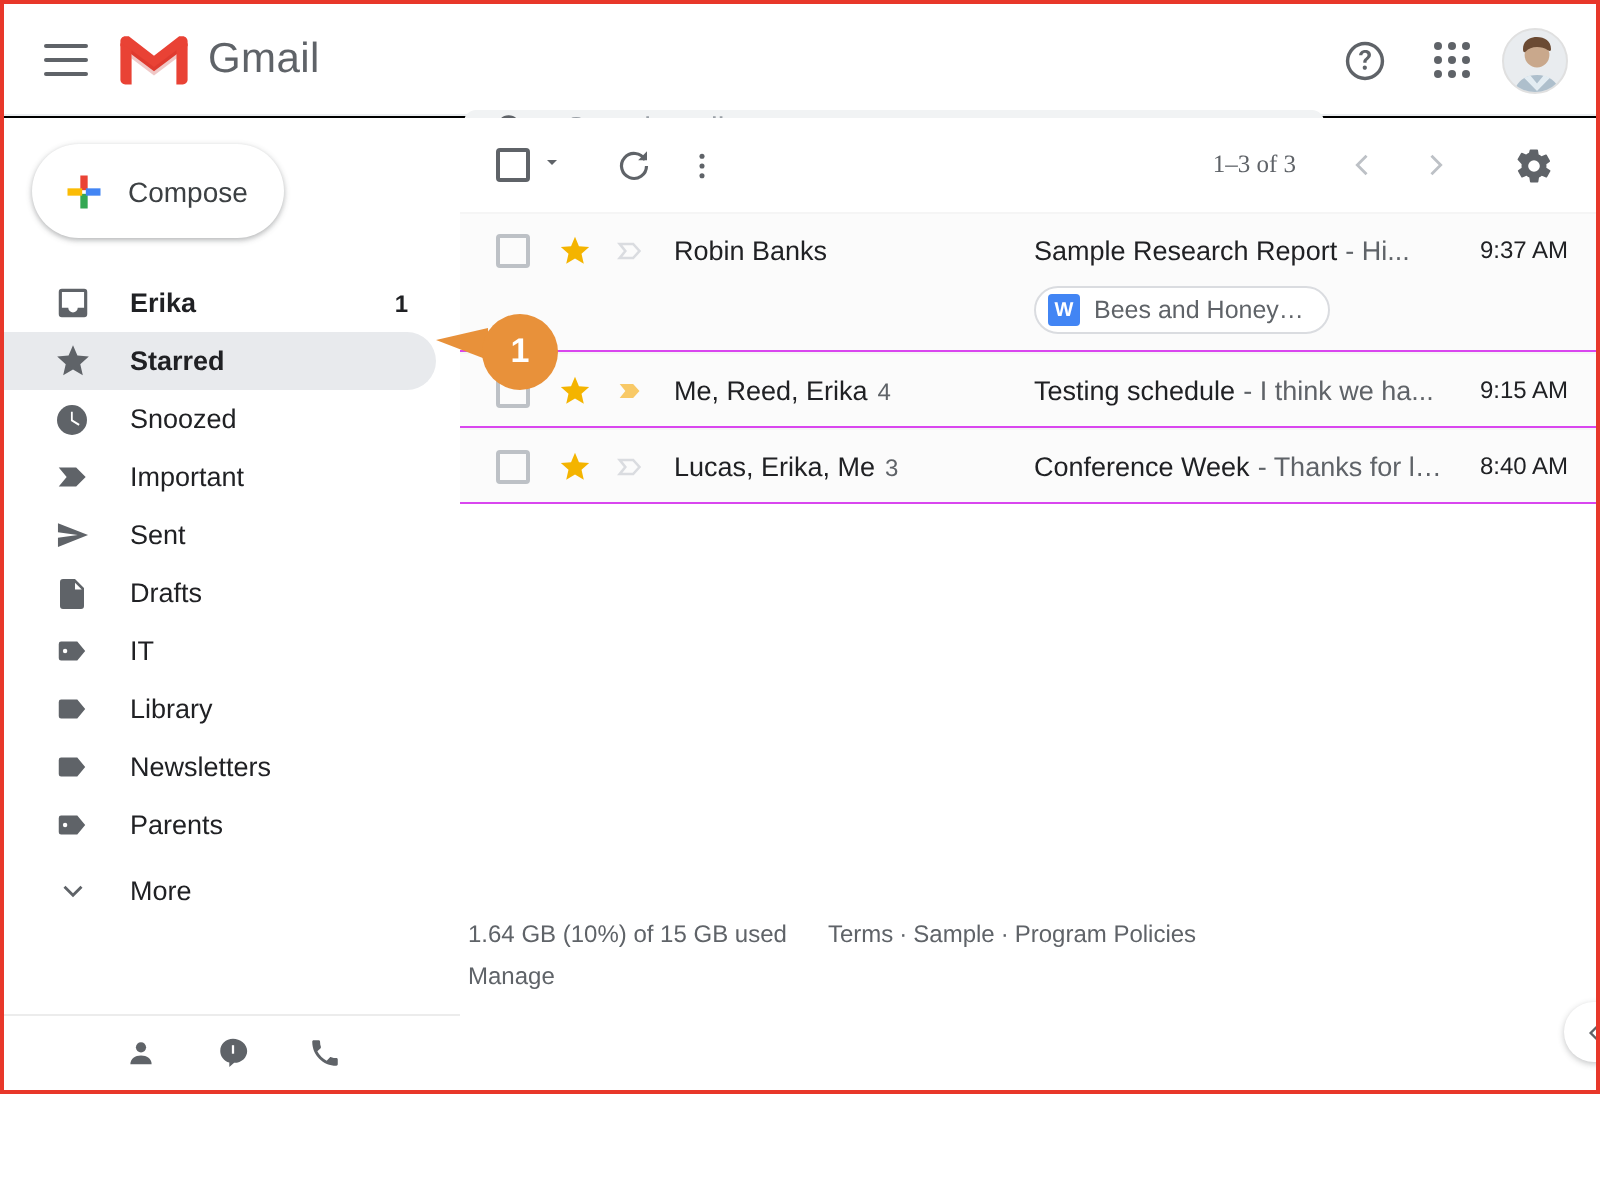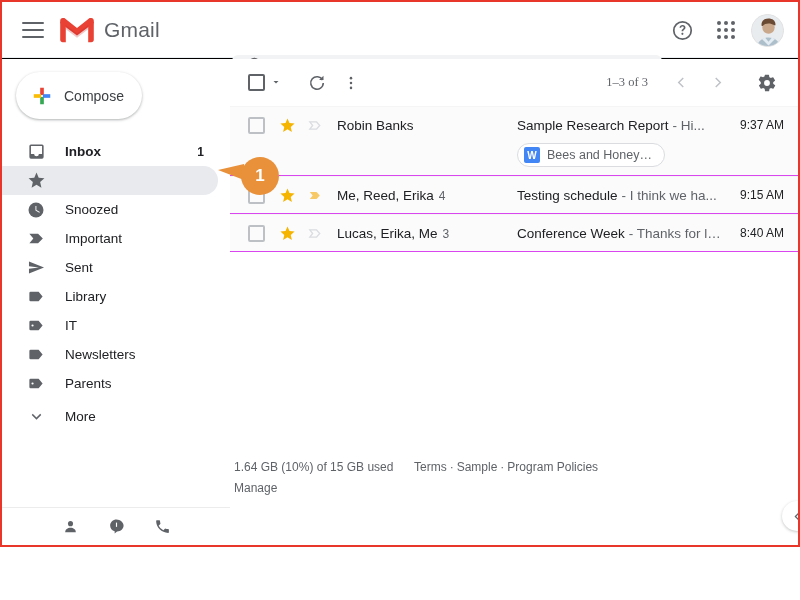--- a/index.html
+++ b/index.html
@@ -302,30 +302,31 @@
     </div>
 
     <div id="navlist">
 
       <div class="nav-item bold">
         <span class="nav-ico">
           <svg width="19" height="19" viewBox="0 0 24 24">
               <path fill="#5f6368" d="M19 3H5a2 2 0 0 0-2 2v14a2 2 0 0 0 2 2h14a2 2 0 0 0 2-2V5a2 2 0 0 0-2-2zm0 12h-4a3 3 0 0 1-6 0H5V5h14v10z"></path>
             </svg>
         </span>
-        <span class="nav-label">Inbox</span>
+        <span class="nav-label">Erika</span>
         <span class="nav-count">1</span>
       </div>
 
       <div class="nav-item active">
         <span class="nav-ico">
           <svg width="19" height="19" viewBox="0 0 24 24">
               <path fill="#5f6368" d="M12 17.3L18.2 21l-1.6-7L22 9.2l-7.2-.6L12 2 9.2 8.6 2 9.2 7.4 14l-1.6 7z"></path>
             </svg>
         </span>
+        <span class="nav-label">Starred</span>
         <span class="nav-count"></span>
       </div>
 
       <div class="nav-item">
         <span class="nav-ico">
           <svg width="18" height="18" viewBox="0 0 24 24">
               <circle cx="12" cy="12" r="10" fill="#5f6368"></circle>
               <path d="M12.5 6.5h-1.2v6.2l5.1 3.1.7-1.1-4.6-2.8z" fill="#fff"></path>
             </svg>
         </span>
@@ -346,39 +347,48 @@
       <div class="nav-item">
         <span class="nav-ico">
           <svg width="19" height="19" viewBox="0 0 24 24">
               <path fill="#5f6368" d="M2.5 4.5L21.5 12 2.5 19.5l0-5.8L15 12 2.5 10.3z"></path>
             </svg>
         </span>
         <span class="nav-label">Sent</span>
         <span class="nav-count"></span>
       </div>
 
-
-      <div class="nav-item">
-        <span class="nav-ico">
-          <svg width="19" height="19" viewBox="0 0 24 24">
-              <path fill="#5f6368" d="M3 7.5A1.5 1.5 0 0 1 4.5 6h10.2l5 6-5 6H4.5A1.5 1.5 0 0 1 3 16.5v-9z"></path>
-            </svg>
-        </span>
-        <span class="nav-label">Library</span>
+      <div class="nav-item">
+        <span class="nav-ico">
+          <svg width="18" height="18" viewBox="0 0 24 24">
+              <path fill="#5f6368" d="M14 2H6a2 2 0 0 0-2 2v16a2 2 0 0 0 2 2h12a2 2 0 0 0 2-2V8l-6-6zm0 2.5L18.5 9H14V4.5z"></path>
+            </svg>
+        </span>
+        <span class="nav-label">Drafts</span>
         <span class="nav-count"></span>
       </div>
 
       <div class="nav-item">
         <span class="nav-ico">
           <svg width="19" height="19" viewBox="0 0 24 24">
               <path fill="#5f6368" d="M3 7.5A1.5 1.5 0 0 1 4.5 6h10.2l5 6-5 6H4.5A1.5 1.5 0 0 1 3 16.5v-9z"></path>
               <circle cx="7" cy="12" r="1.4" fill="#fff"></circle>
             </svg>
         </span>
         <span class="nav-label">IT</span>
+        <span class="nav-count"></span>
+      </div>
+
+      <div class="nav-item">
+        <span class="nav-ico">
+          <svg width="19" height="19" viewBox="0 0 24 24">
+              <path fill="#5f6368" d="M3 7.5A1.5 1.5 0 0 1 4.5 6h10.2l5 6-5 6H4.5A1.5 1.5 0 0 1 3 16.5v-9z"></path>
+            </svg>
+        </span>
+        <span class="nav-label">Library</span>
         <span class="nav-count"></span>
       </div>
 
       <div class="nav-item">
         <span class="nav-ico">
           <svg width="19" height="19" viewBox="0 0 24 24">
               <path fill="#5f6368" d="M3 7.5A1.5 1.5 0 0 1 4.5 6h10.2l5 6-5 6H4.5A1.5 1.5 0 0 1 3 16.5v-9z"></path>
             </svg>
         </span>
         <span class="nav-label">Newsletters</span>

